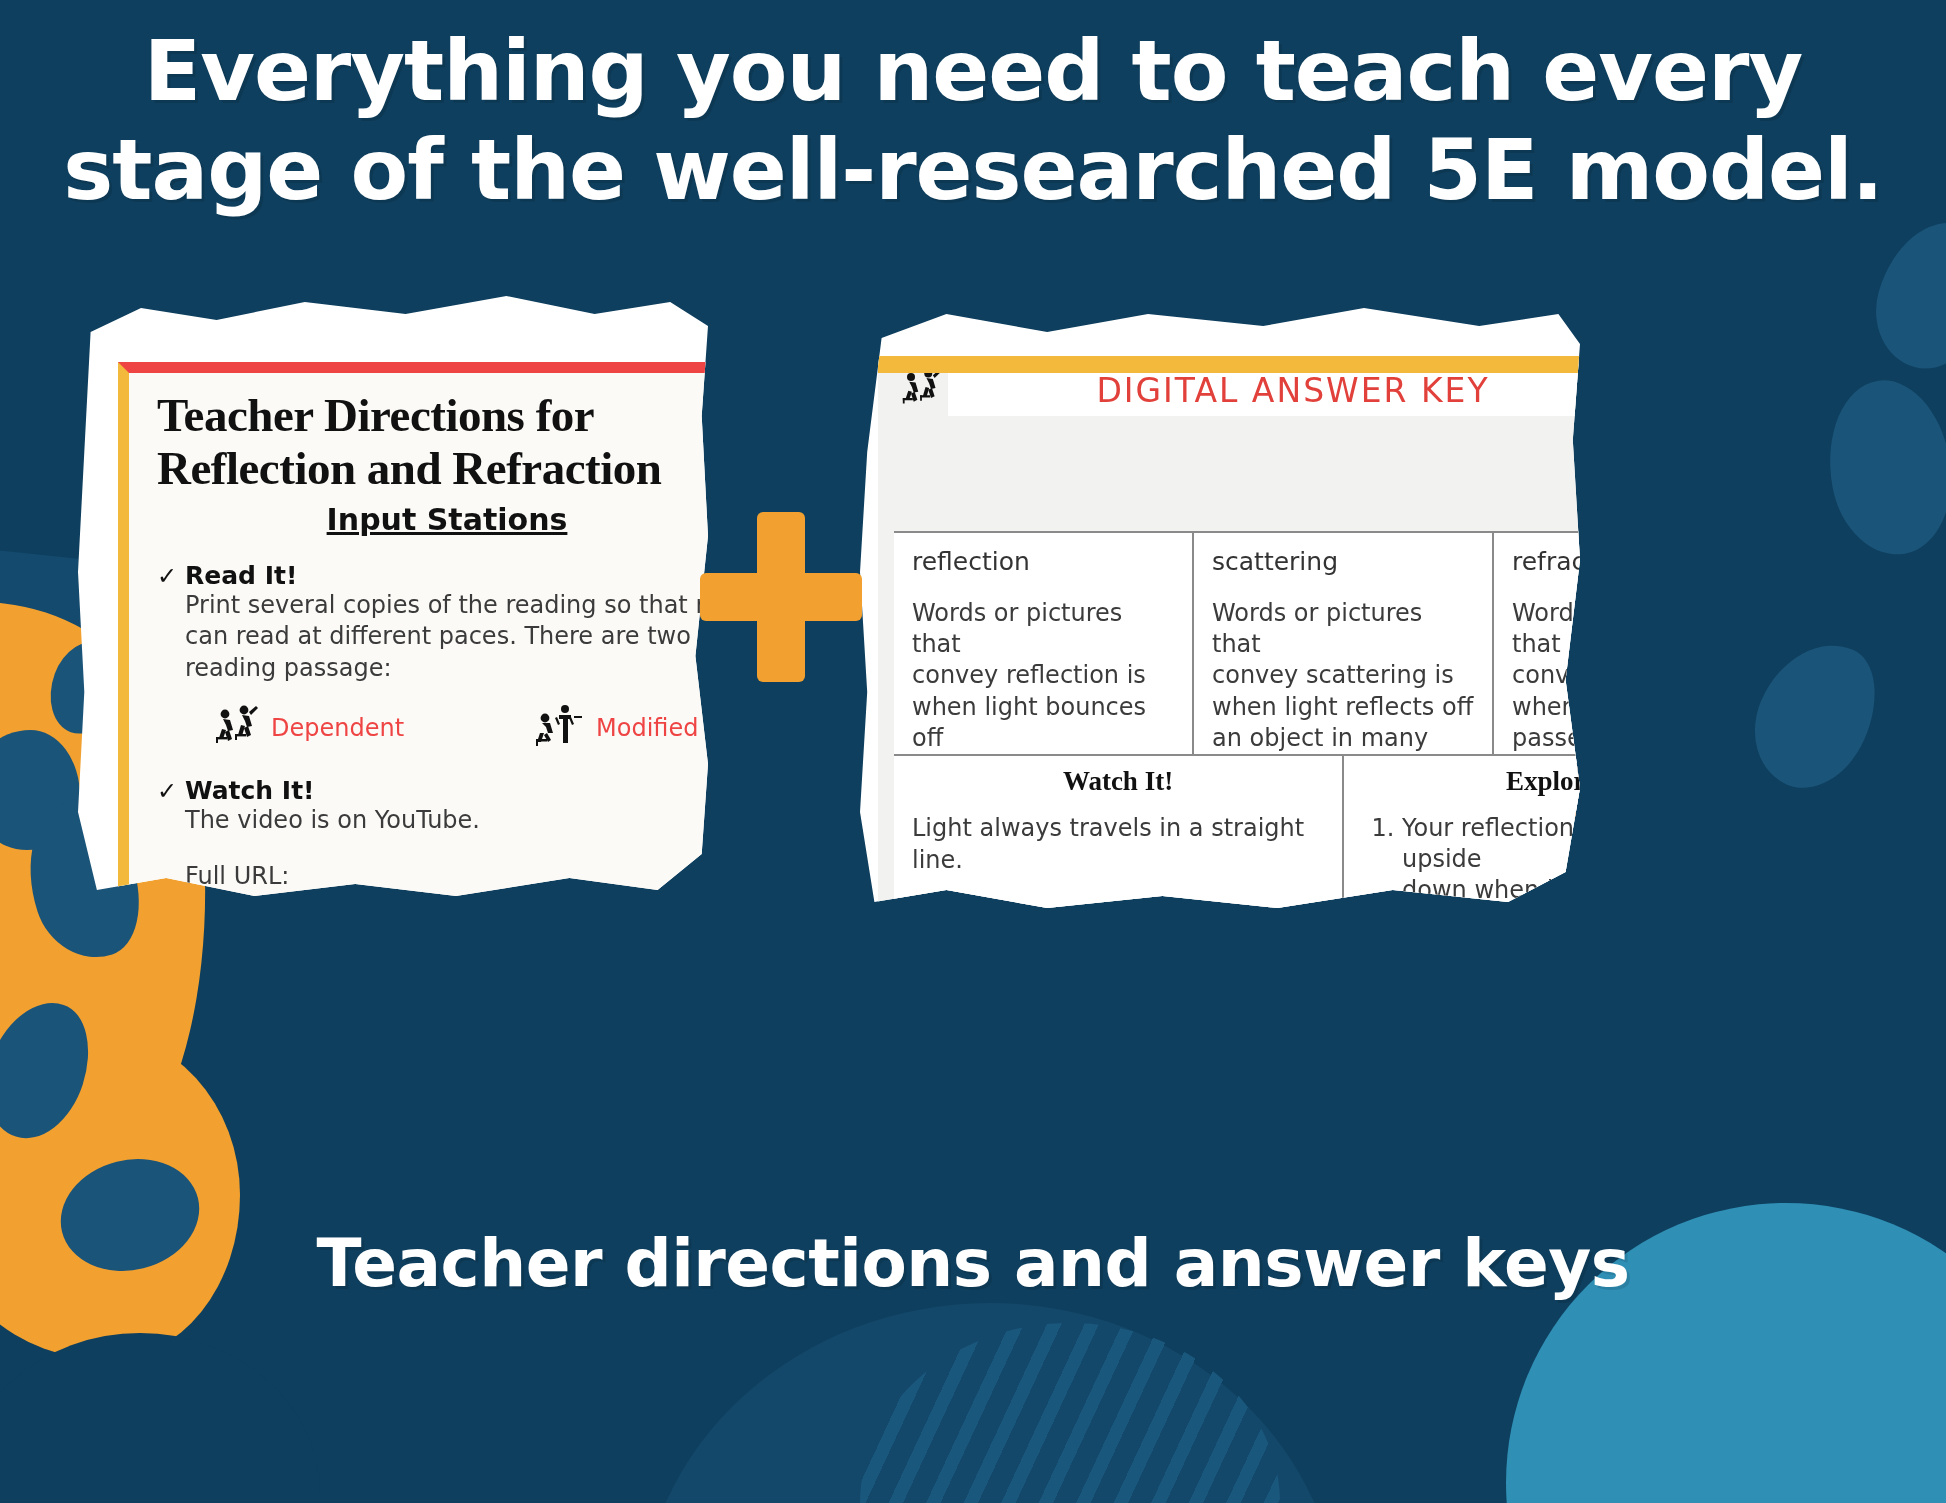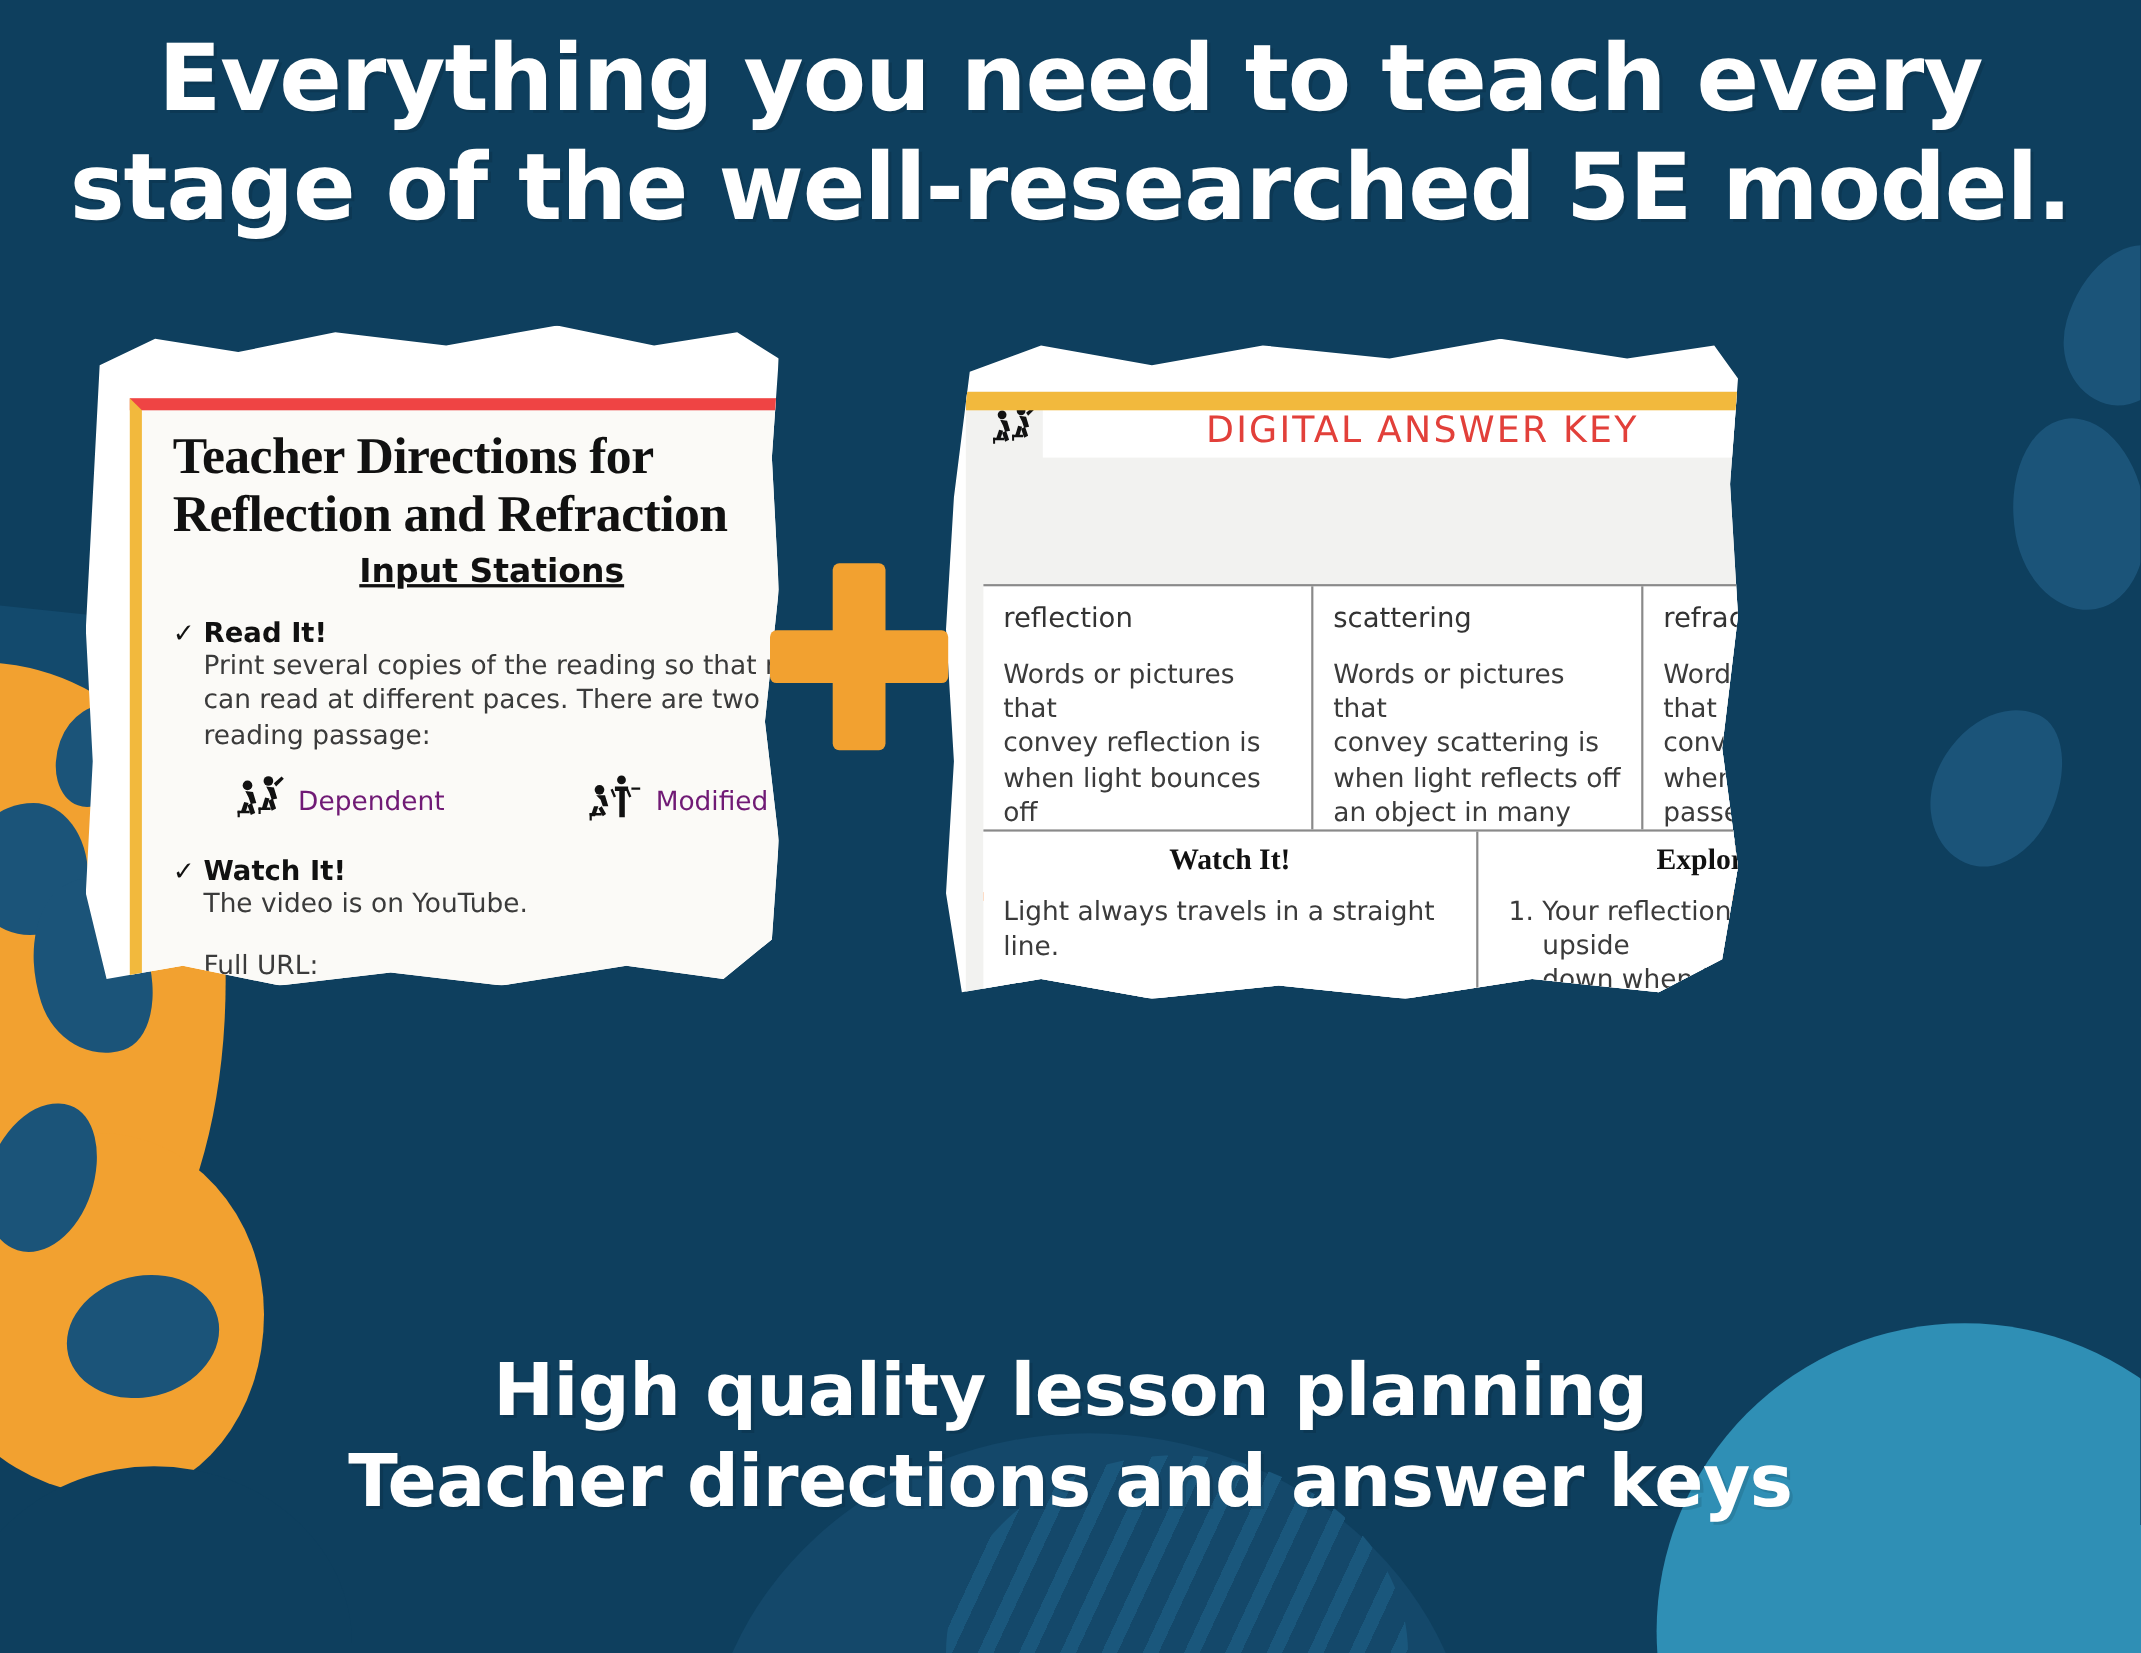--- a/index.html
+++ b/index.html
@@ -244,21 +244,21 @@
   .icon-row {
     display: flex;
     align-items: center;
     gap: 130px;
     margin: 20px 0 0 56px;
   }
   .icon-pair { display: flex; align-items: center; gap: 12px; }
   .icon-pair .lbl {
     font-family: "DejaVu Sans", sans-serif;
     font-size: 24px;
-    color: #701a75;
+    color: #ef4444;
     white-space: nowrap;
   }
   .url-label {
     font-family: "DejaVu Sans", sans-serif;
     font-size: 24px;
     color: #3b3b3b;
     margin: 26px 0 0 28px;
   }
   .url-link {
     font-family: "DejaVu Sans", sans-serif;
@@ -570,17 +570,16 @@
 down when looking at it in the
 bowl of a spoon.</li>
 
           </ol>
         </div>
       </div>
     </div>
   </div>
 
   <div class="headline-bottom">
-    <div>High quality lesson planning</div>
     <div>Teacher directions and answer keys</div>
   </div>
 
 </div>
 
 </body></html>

